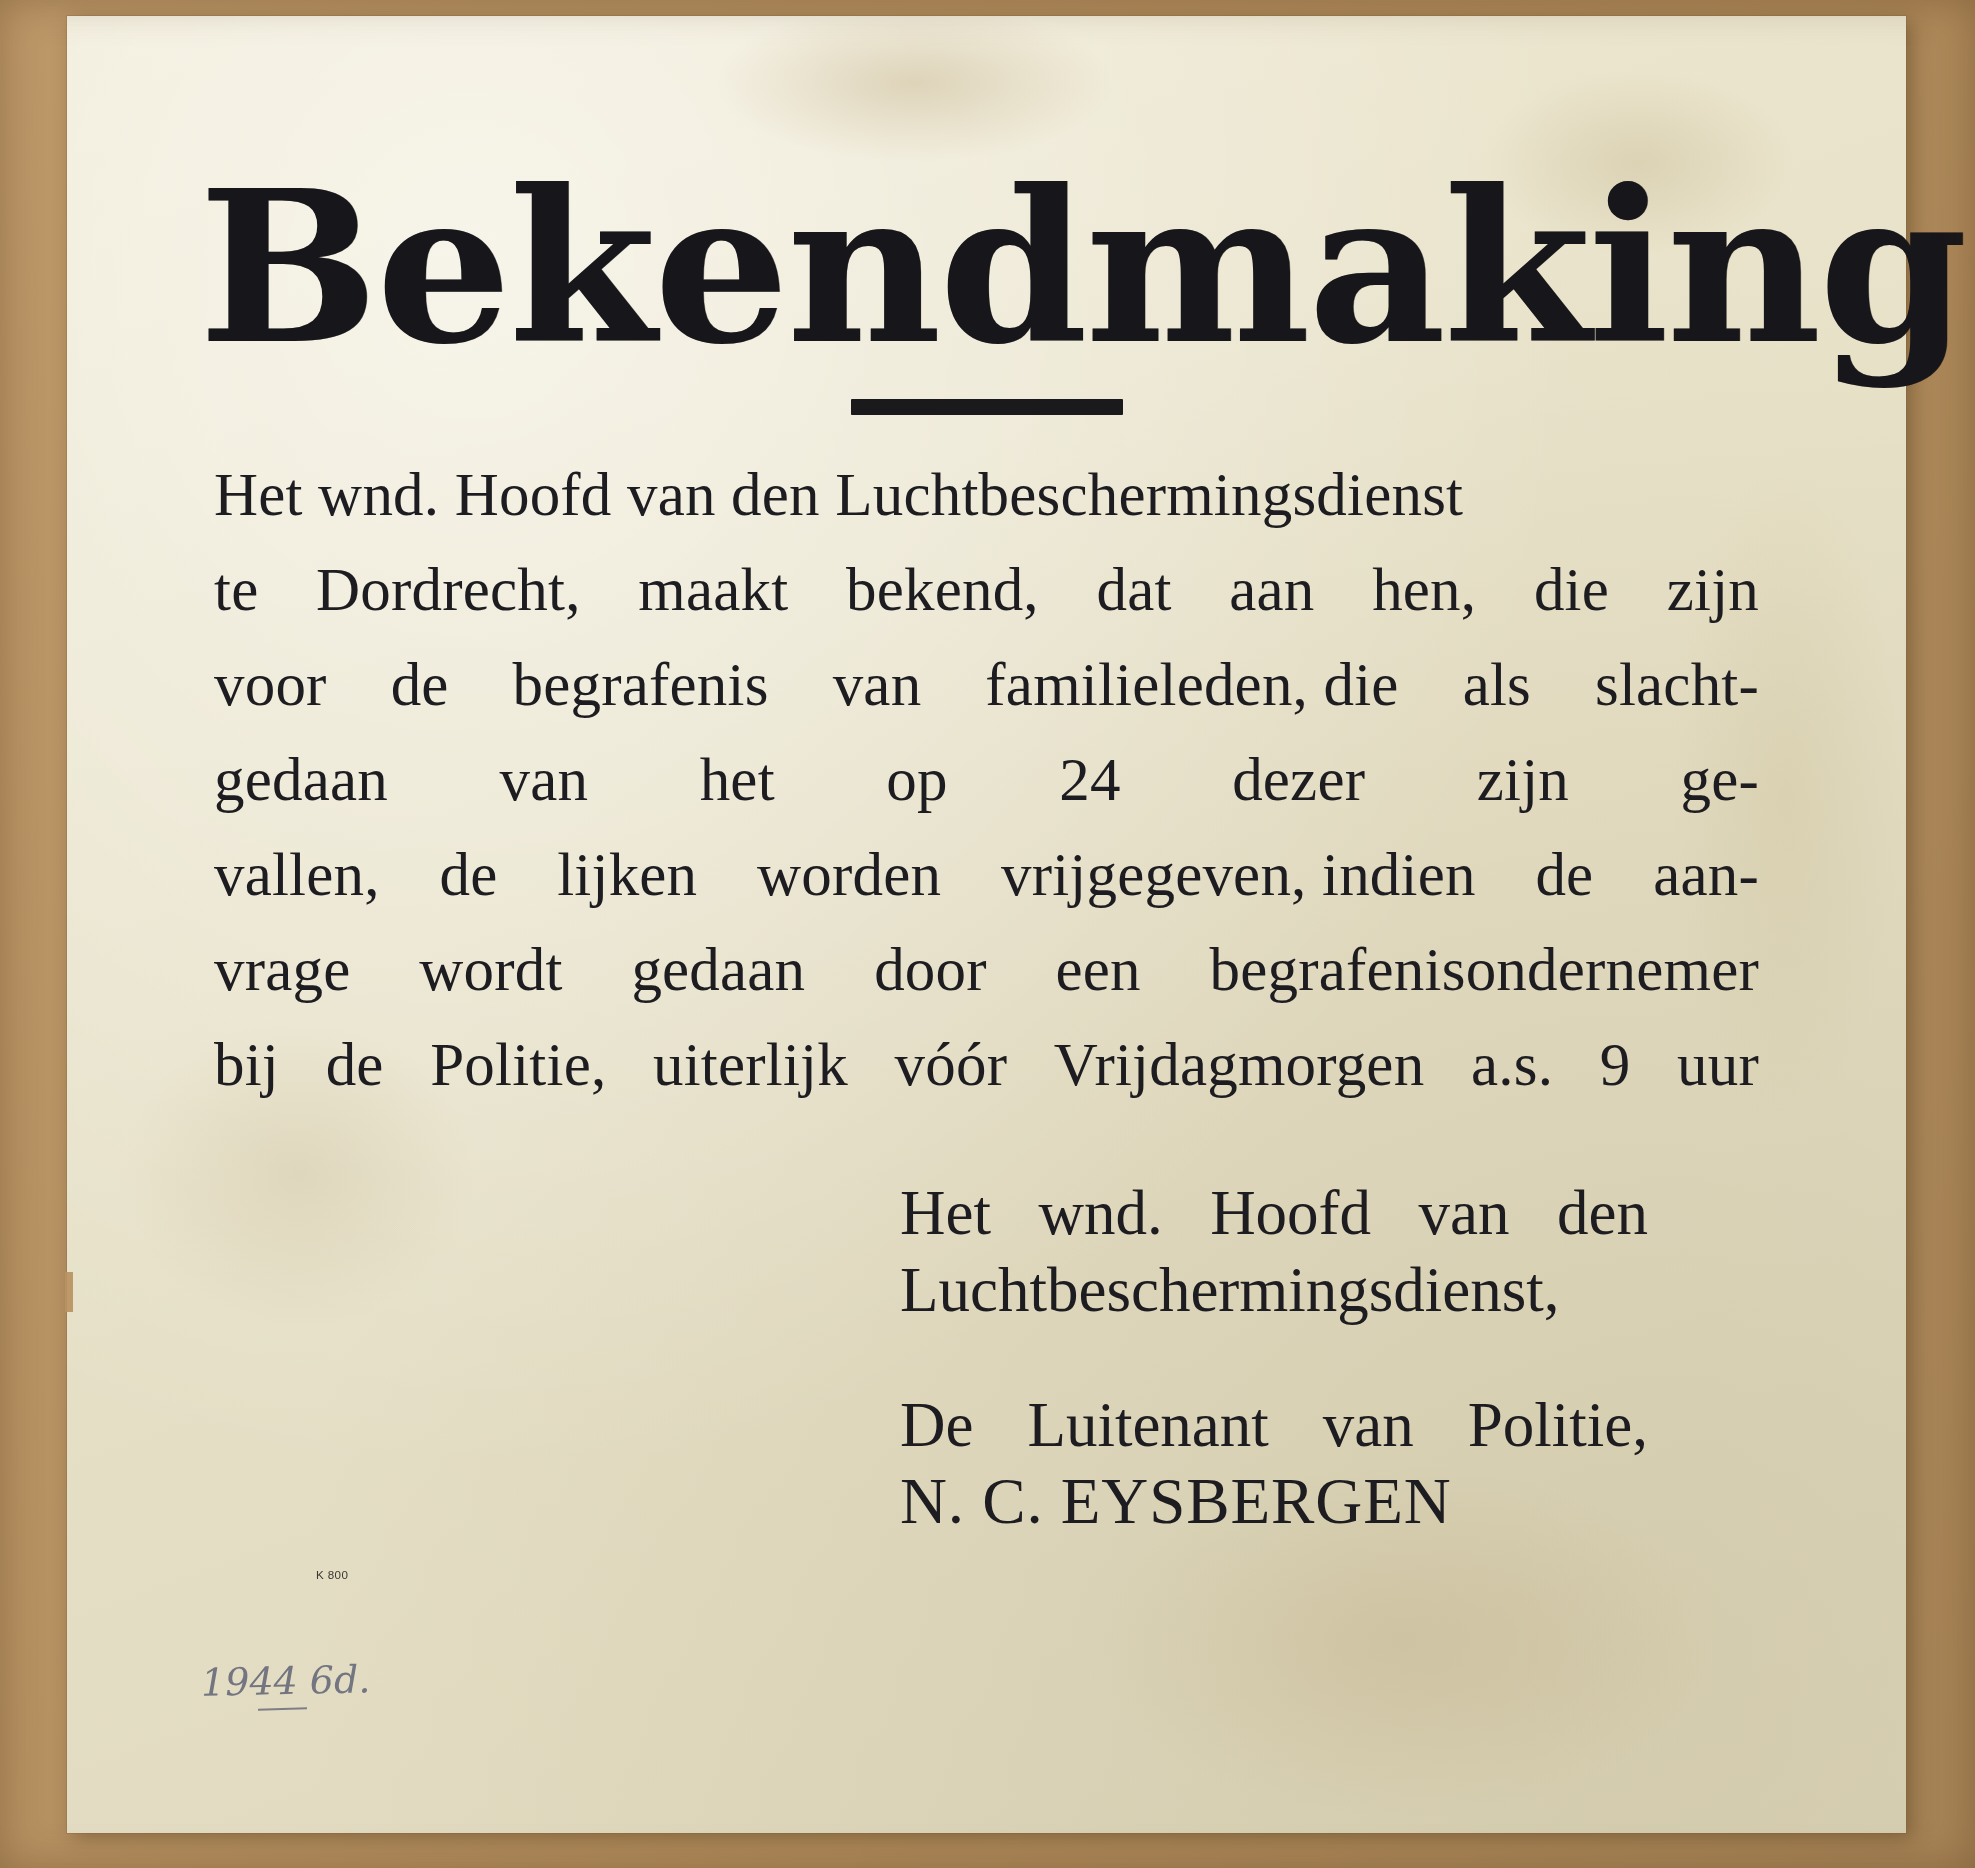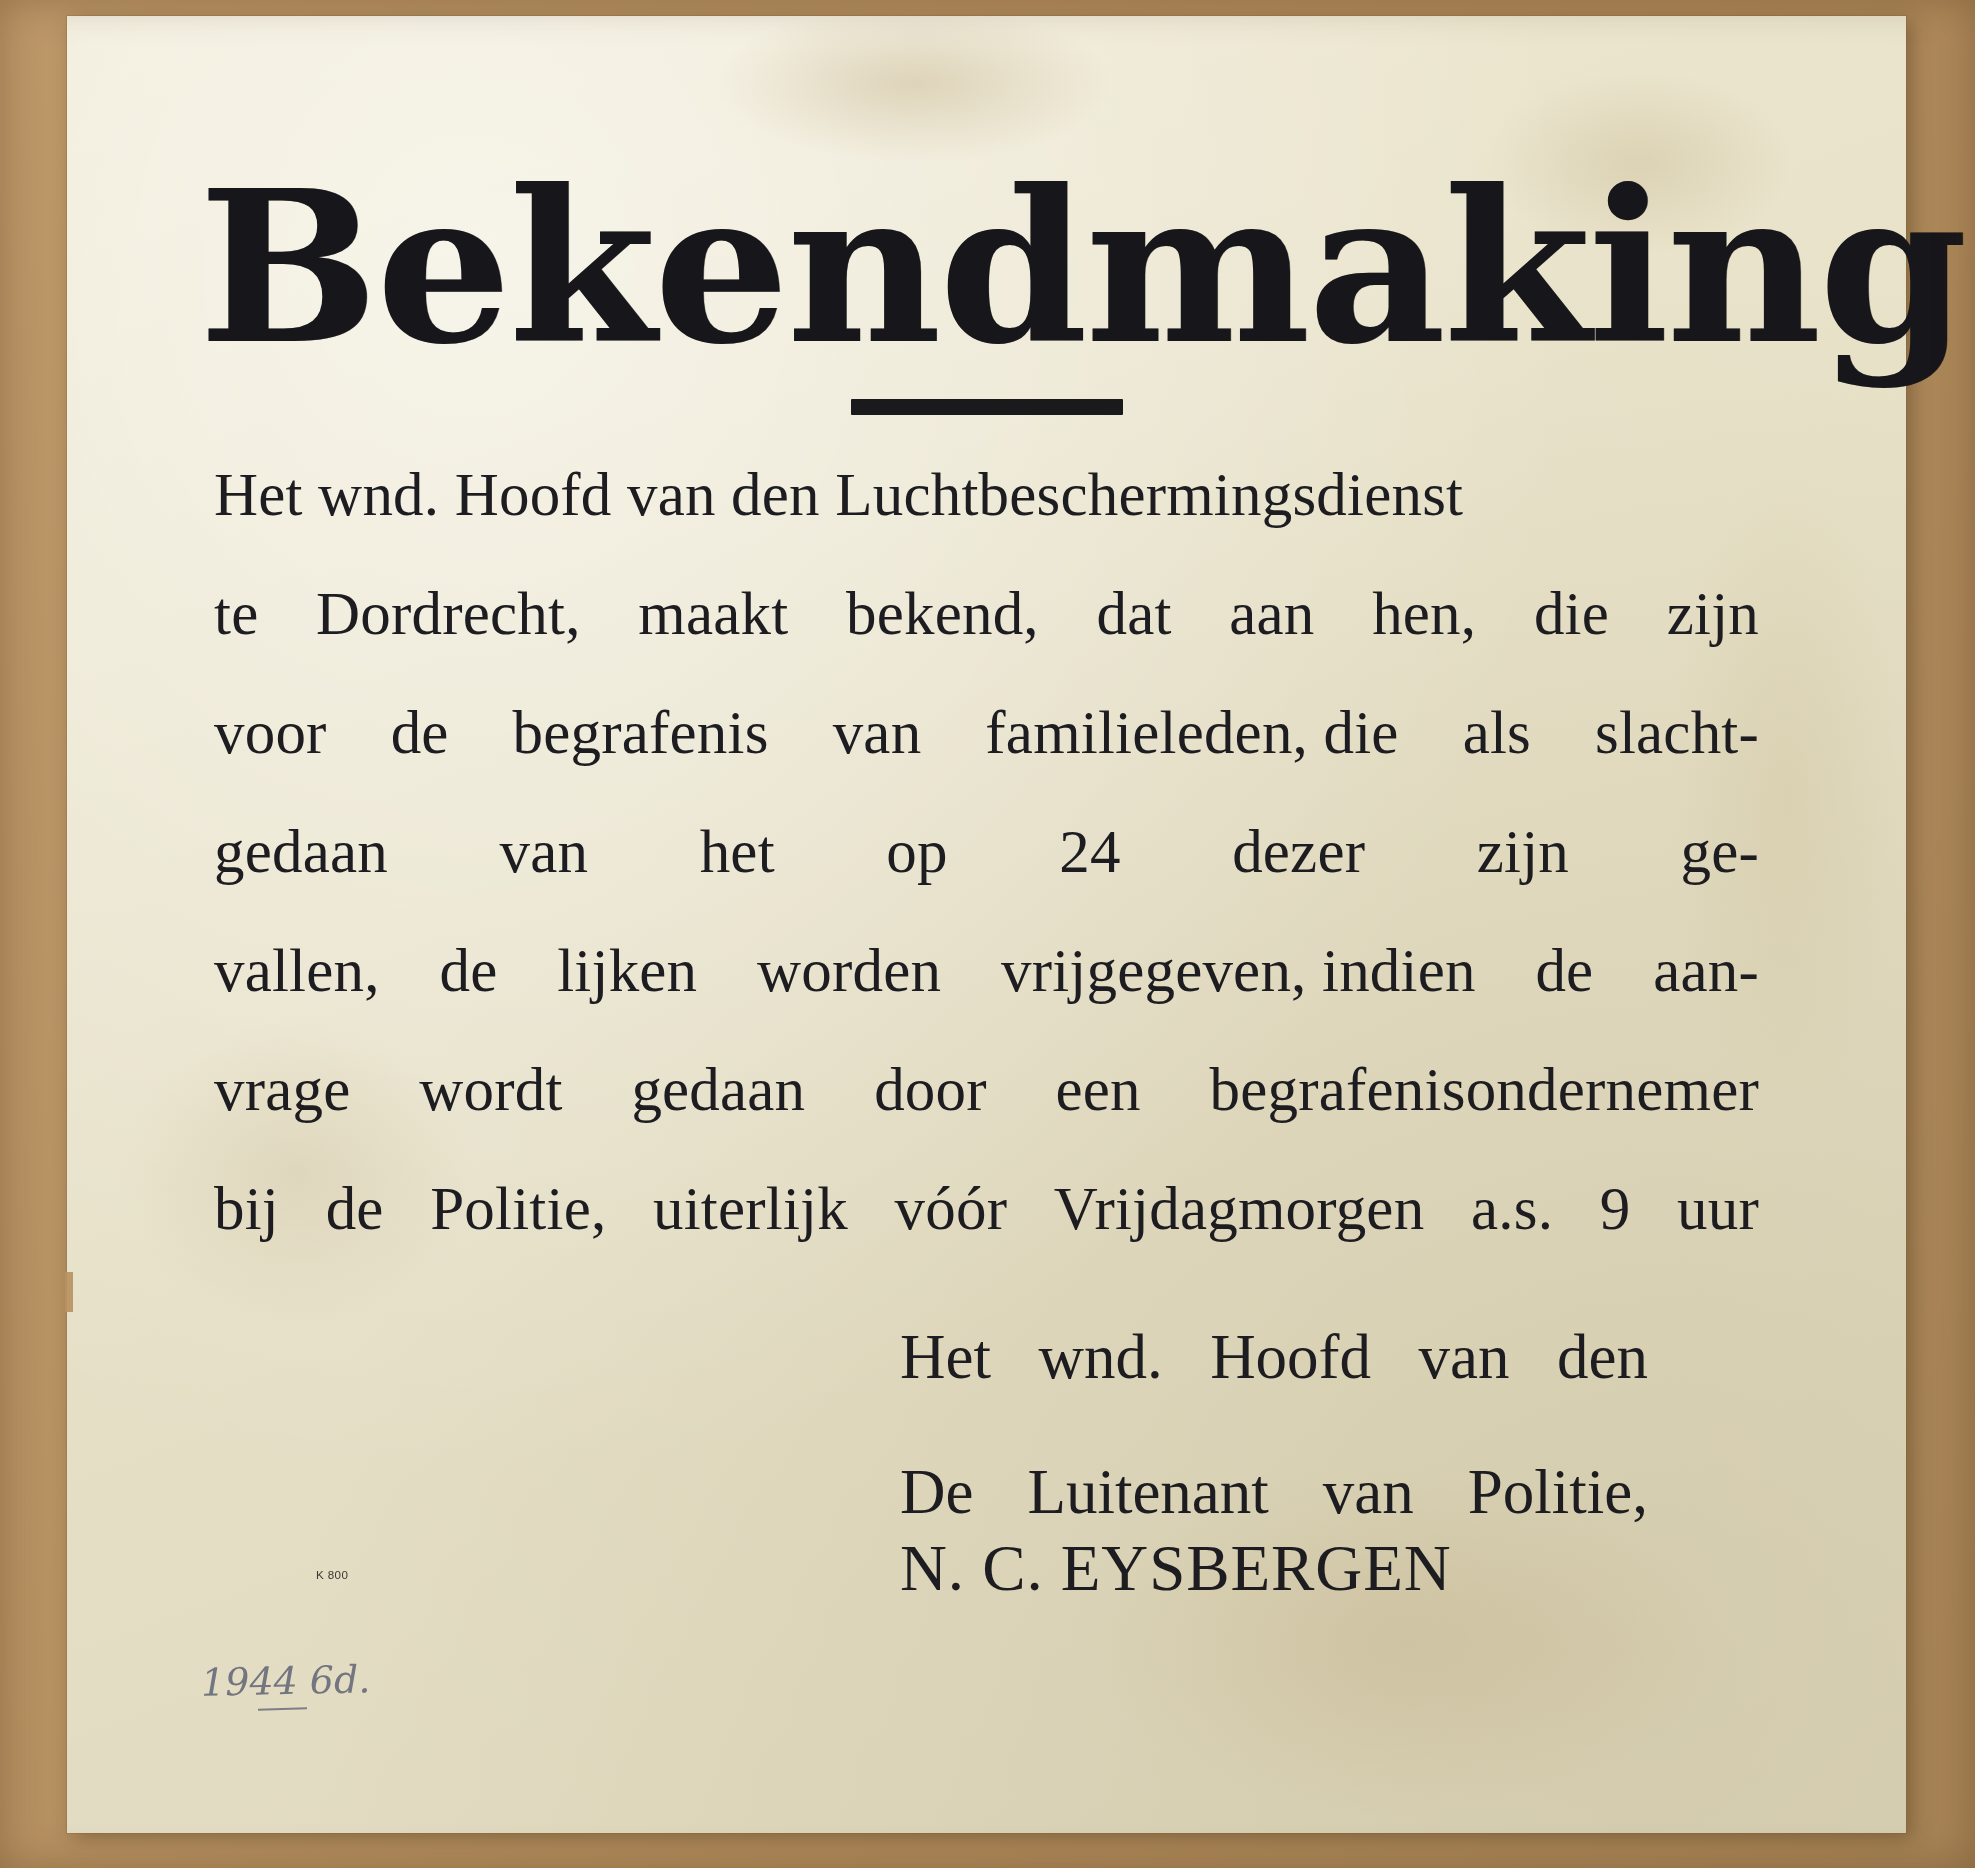--- a/index.html
+++ b/index.html
@@ -99,21 +99,21 @@
     line-height: 1.0;
     color: #1d1c20;
     letter-spacing: 0.2px;
     margin: 0 0 34px 0;
     white-space: nowrap;
   }
   .body-line.justify {
     display: flex;
     justify-content: space-between;
   }
-  .body-line.justify > span { display: inline-block; margin-top: 24px; }
+  .body-line.justify > span { display: inline-block; }
 
   #signature {
     margin-top: 80px;
     padding-left: 686px;
   }
   .sig-line {
     font-family: "Liberation Serif", serif;
     font-size: 63px;
     line-height: 1.22;
     color: #1d1c20;
@@ -270,20 +270,21 @@
       </p>
 
       <div id="signature">
         <p class="sig-line spread">
           <span>Het</span>
           <span>wnd.</span>
           <span>Hoofd</span>
           <span>van</span>
           <span>den</span>
         </p>
+        <p class="sig-line">Luchtbeschermingsdienst,</p>
 
         <div class="sig-block-gap"></div>
 
         <p class="sig-line spread">
           <span>De</span>
           <span>Luitenant</span>
           <span>van</span>
           <span>Politie,</span>
         </p>
         <p class="sig-name">N. C. EYSBERGEN</p>

